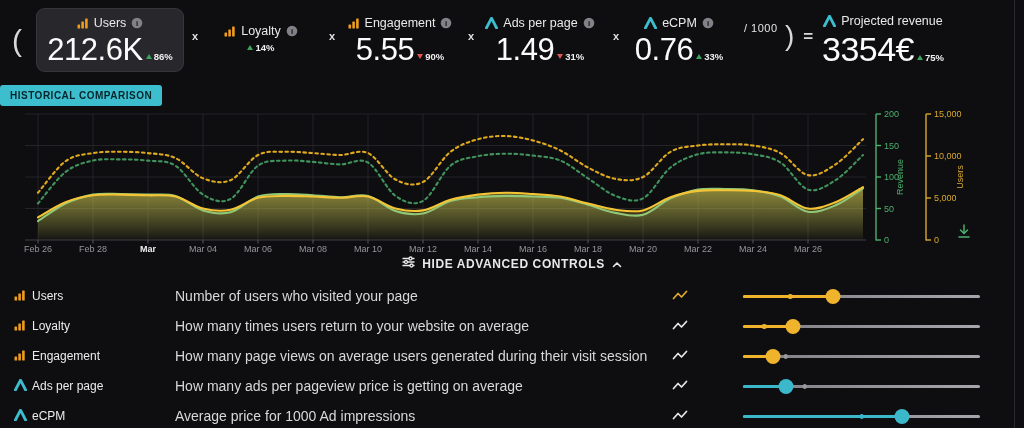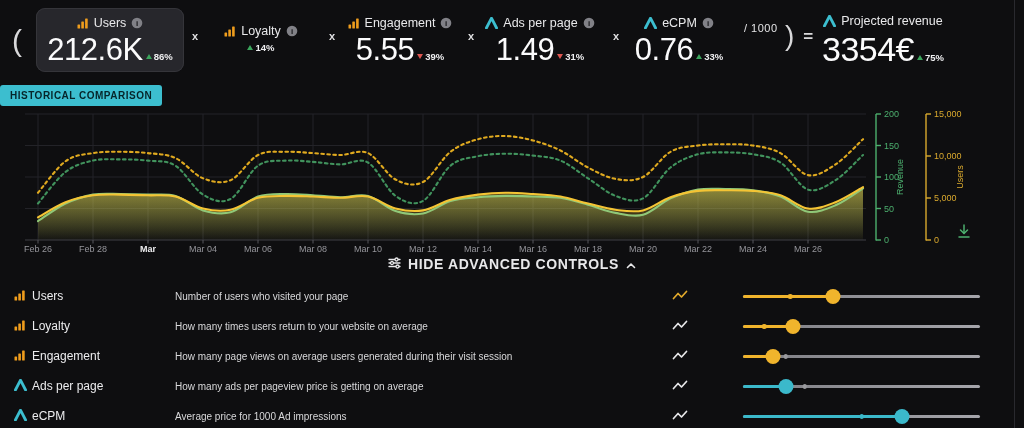--- a/index.html
+++ b/index.html
@@ -26,27 +26,27 @@
 .delta.up .tri{border-bottom:5px solid #3ba55c}
 .delta.down .tri{border-top:5px solid #df5650}
 
 .tabs-row{position:absolute;left:0;top:84px;width:1024px;display:flex;justify-content:space-between;gap:9px;align-items:center;height:22px}
 .tab{border:none;background:transparent;color:#d6d6d8;font-size:10px;font-weight:700;letter-spacing:.5px;padding:5px 10px;border-radius:3px;cursor:pointer;font-family:inherit}
 .tab.active{background:#3cbecf;color:#06252a}
 
 .chart-wrap{position:absolute;left:0;top:106px;width:1024px;height:152px}
 
 .toggle-row{position:absolute;left:0;top:253px;width:1024px;display:flex;justify-content:center}
-.toggle-btn{display:flex;align-items:flex-start;gap:7px;color:#e8e8ea;font-size:14px;font-weight:700;letter-spacing:.6px;cursor:pointer;padding:3px 6px}
+.toggle-btn{display:flex;align-items:center;gap:7px;color:#e8e8ea;font-size:12px;font-weight:700;letter-spacing:.6px;cursor:pointer;padding:3px 6px}
 
 .controls{position:absolute;left:0;top:281px;width:1024px}
 .ctl-row{display:grid;grid-template-columns:18px 143px 497px 71px 237px;align-items:center;height:30px;padding-left:14px}
 .ctl-icon{display:flex;align-items:center}
 .ctl-label{font-size:12px;color:#ececee}
-.ctl-desc{font-size:10px;color:#d8d8da}
+.ctl-desc{font-size:14px;color:#d8d8da}
 .spark{display:flex;align-items:center;cursor:pointer}
 .slider{position:relative;height:16px;width:237px;cursor:pointer}
 .slider .track{position:absolute;left:0;right:0;top:7px;height:2.5px;border-radius:2px;background:linear-gradient(90deg,#7c7c82,#a6a6ac)}
 .slider .fill{position:absolute;left:0;top:7px;height:2.5px;border-radius:2px}
 .slider .marker{position:absolute;top:6.2px;width:4.5px;height:4.5px;border-radius:50%;transform:translateX(-50%)}
 .slider .knob{position:absolute;top:.8px;width:15px;height:15px;border-radius:50%;transform:translateX(-50%)}
 </style>
 </head>
 <body>
 
@@ -124,21 +124,21 @@
             <svg width="12" height="12" viewBox="0 0 12 12">
               <circle cx="6" cy="6" r="5.3" fill="#818187"></circle>
               <text x="6" y="8.8" font-size="8" font-weight="bold" fill="#141417" text-anchor="middle" font-family="Liberation Sans,sans-serif">i</text>
             </svg>
           </span>
         </div>
         <div class="m-val">
           <span class="m-value">5.55</span>
           <span class="delta down">
             <span class="tri"></span>
-            <span>39%</span>
+            <span>90%</span>
           </span>
         </div>
       </div>
       <span class="x-sep" style="left: 468px;">x</span>
       <div class="metric-card" style="left: 484px; width: 112px;">
         <div class="m-head">
           <span class="ic">
             <svg width="13" height="12" viewBox="0 0 13 12">
               <path d="M1.4 11 L6.5 1.2 L11.6 11" fill="none" stroke="#3cbecf" stroke-width="2.8" stroke-linejoin="round" stroke-linecap="round"></path>
             </svg>

